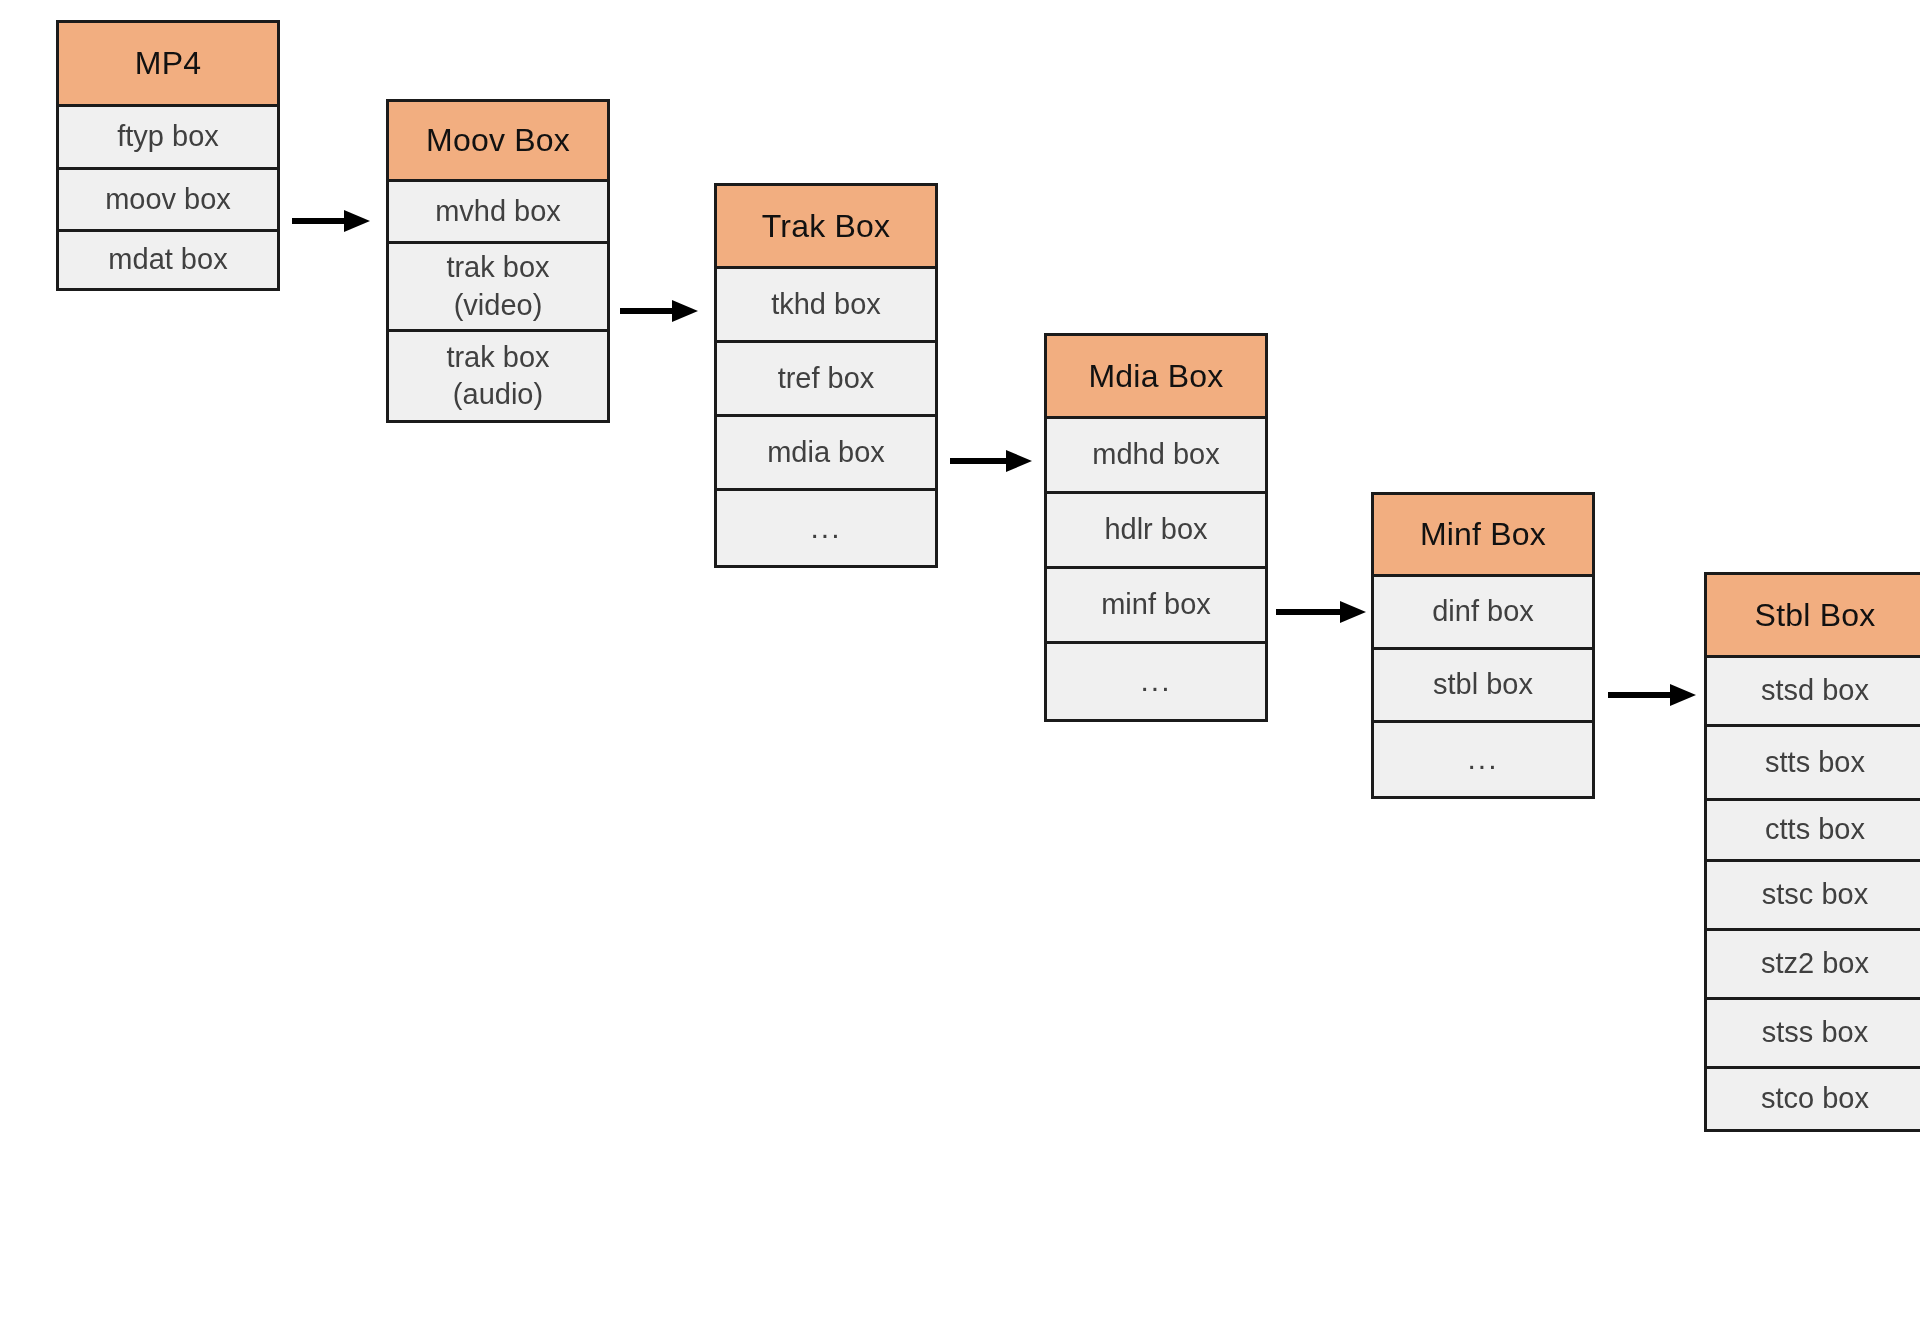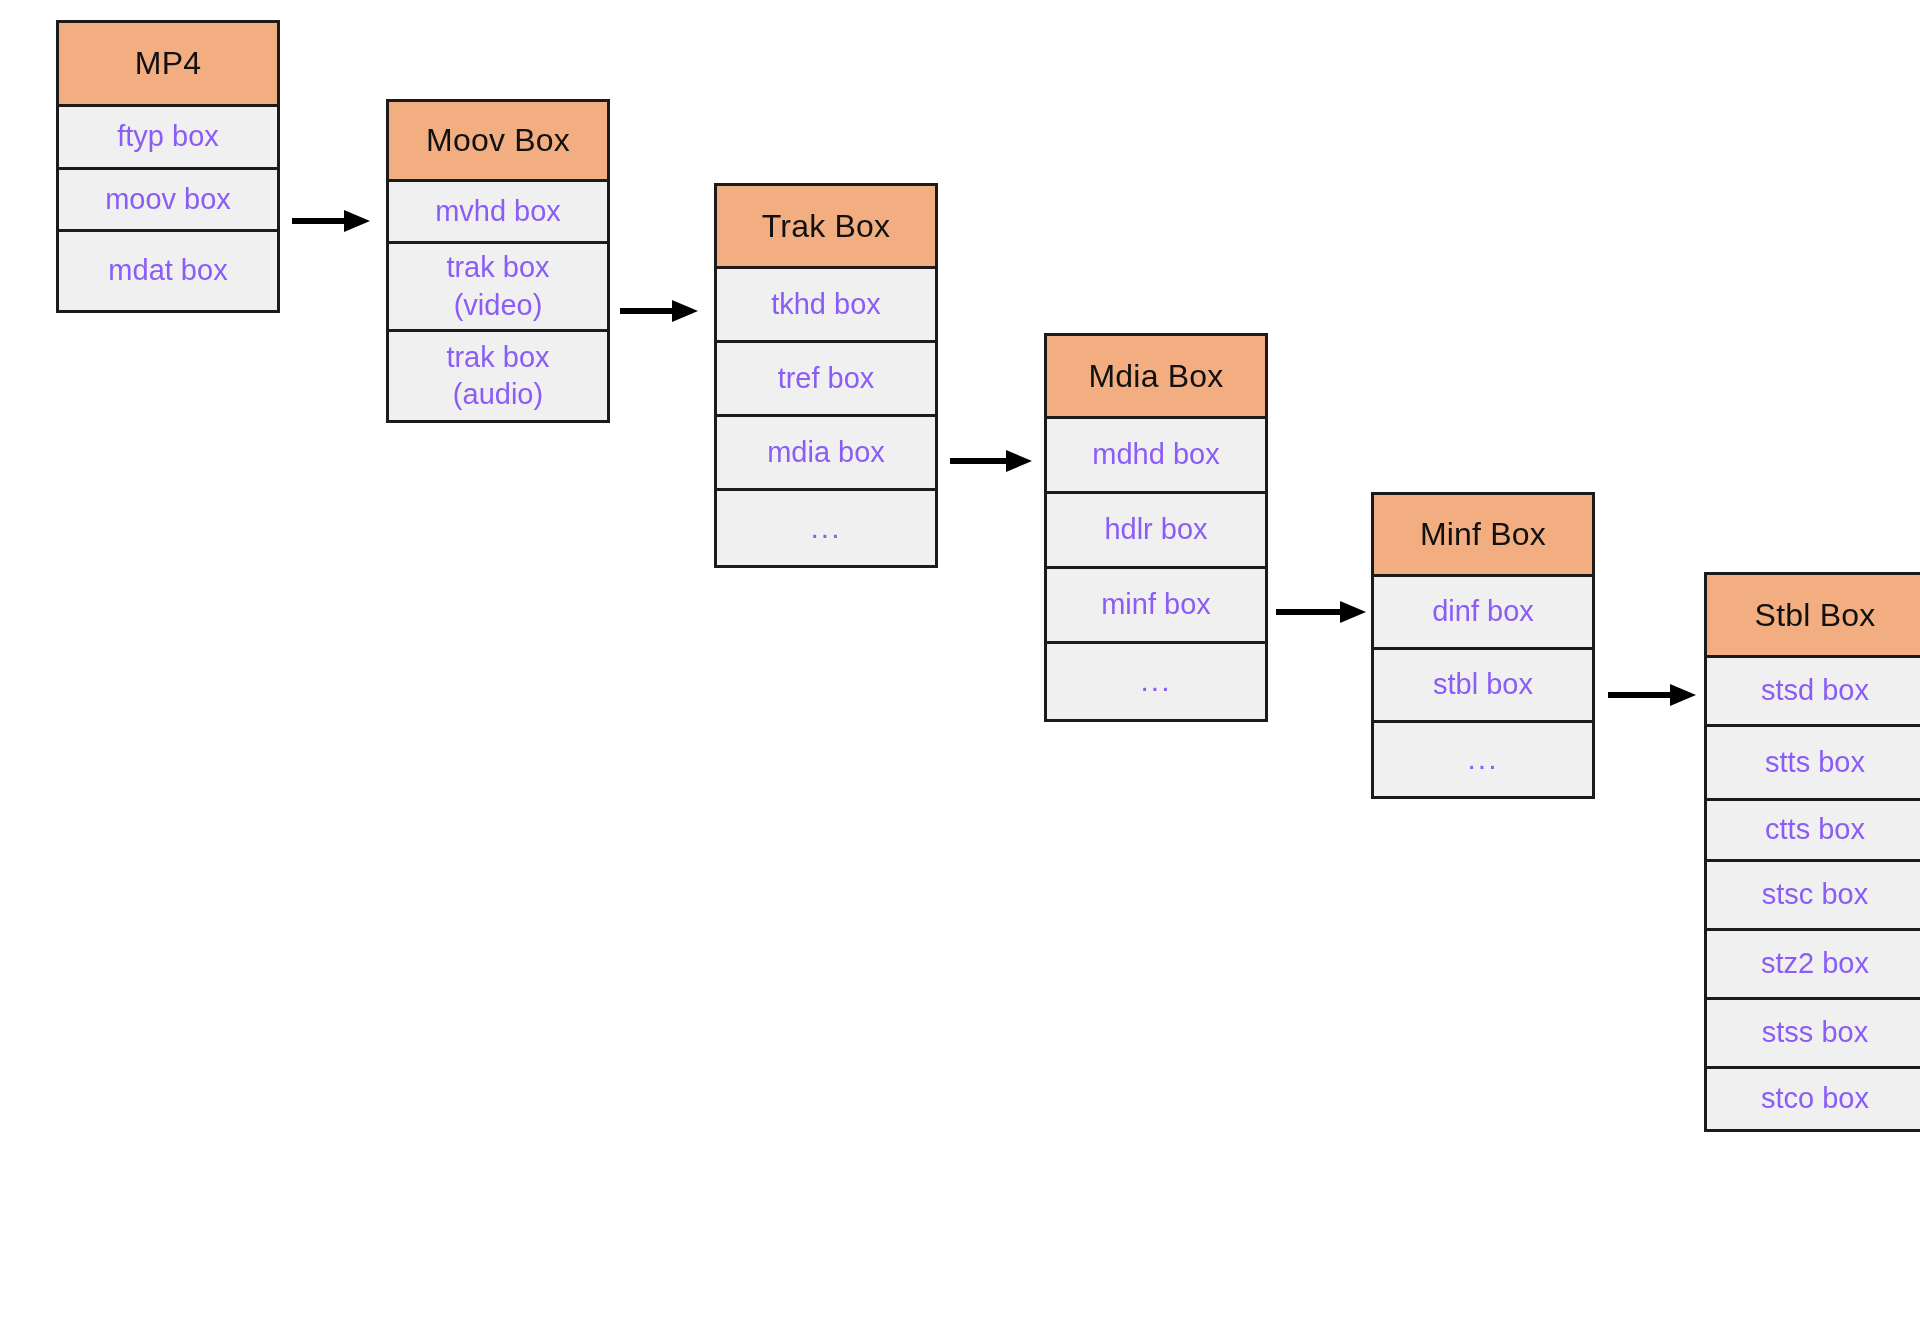--- a/index.html
+++ b/index.html
@@ -48,21 +48,21 @@
   }
 
   .box-row {
     box-sizing: border-box;
     background: #f0f0f0;
     border-bottom: 3px solid #1b1b1b;
     display: flex;
     flex-direction: column;
     align-items: center;
     justify-content: center;
-    color: #8b5cf6;
+    color: #404040;
     font-size: 29px;
     font-weight: 400;
     line-height: 1.28;
     text-align: center;
     white-space: pre-line;
   }
   .box-row:last-child {
     border-bottom: none;
   }
   .box-row.ellipsis {
@@ -83,21 +83,21 @@
 </style>
 </head>
 <body>
 
 <div id="diagram-canvas">
 
   <div class="box-group" style="left:20px; top:20px; width:224px;">
     <div class="box-header" style="height:84px;">MP4</div>
     <div class="box-row" style="height:63px;">ftyp box</div>
     <div class="box-row" style="height:62px;">moov box</div>
-    <div class="box-row" style="height:78px;">mdat box</div>
+    <div class="box-row" style="height:56px;">mdat box</div>
   </div>
 
   <div class="arrow" style="left:256px; top:208px; width:80px;">
     <svg width="80" height="26" viewBox="0 0 80 26">
       <line x1="0" y1="13" x2="58" y2="13" stroke="#000000" stroke-width="6"></line>
       <polygon points="52,2 78,13 52,24" fill="#000000"></polygon>
     </svg>
   </div>
 
   <div class="box-group" style="left:350px; top:99px; width:224px;">

